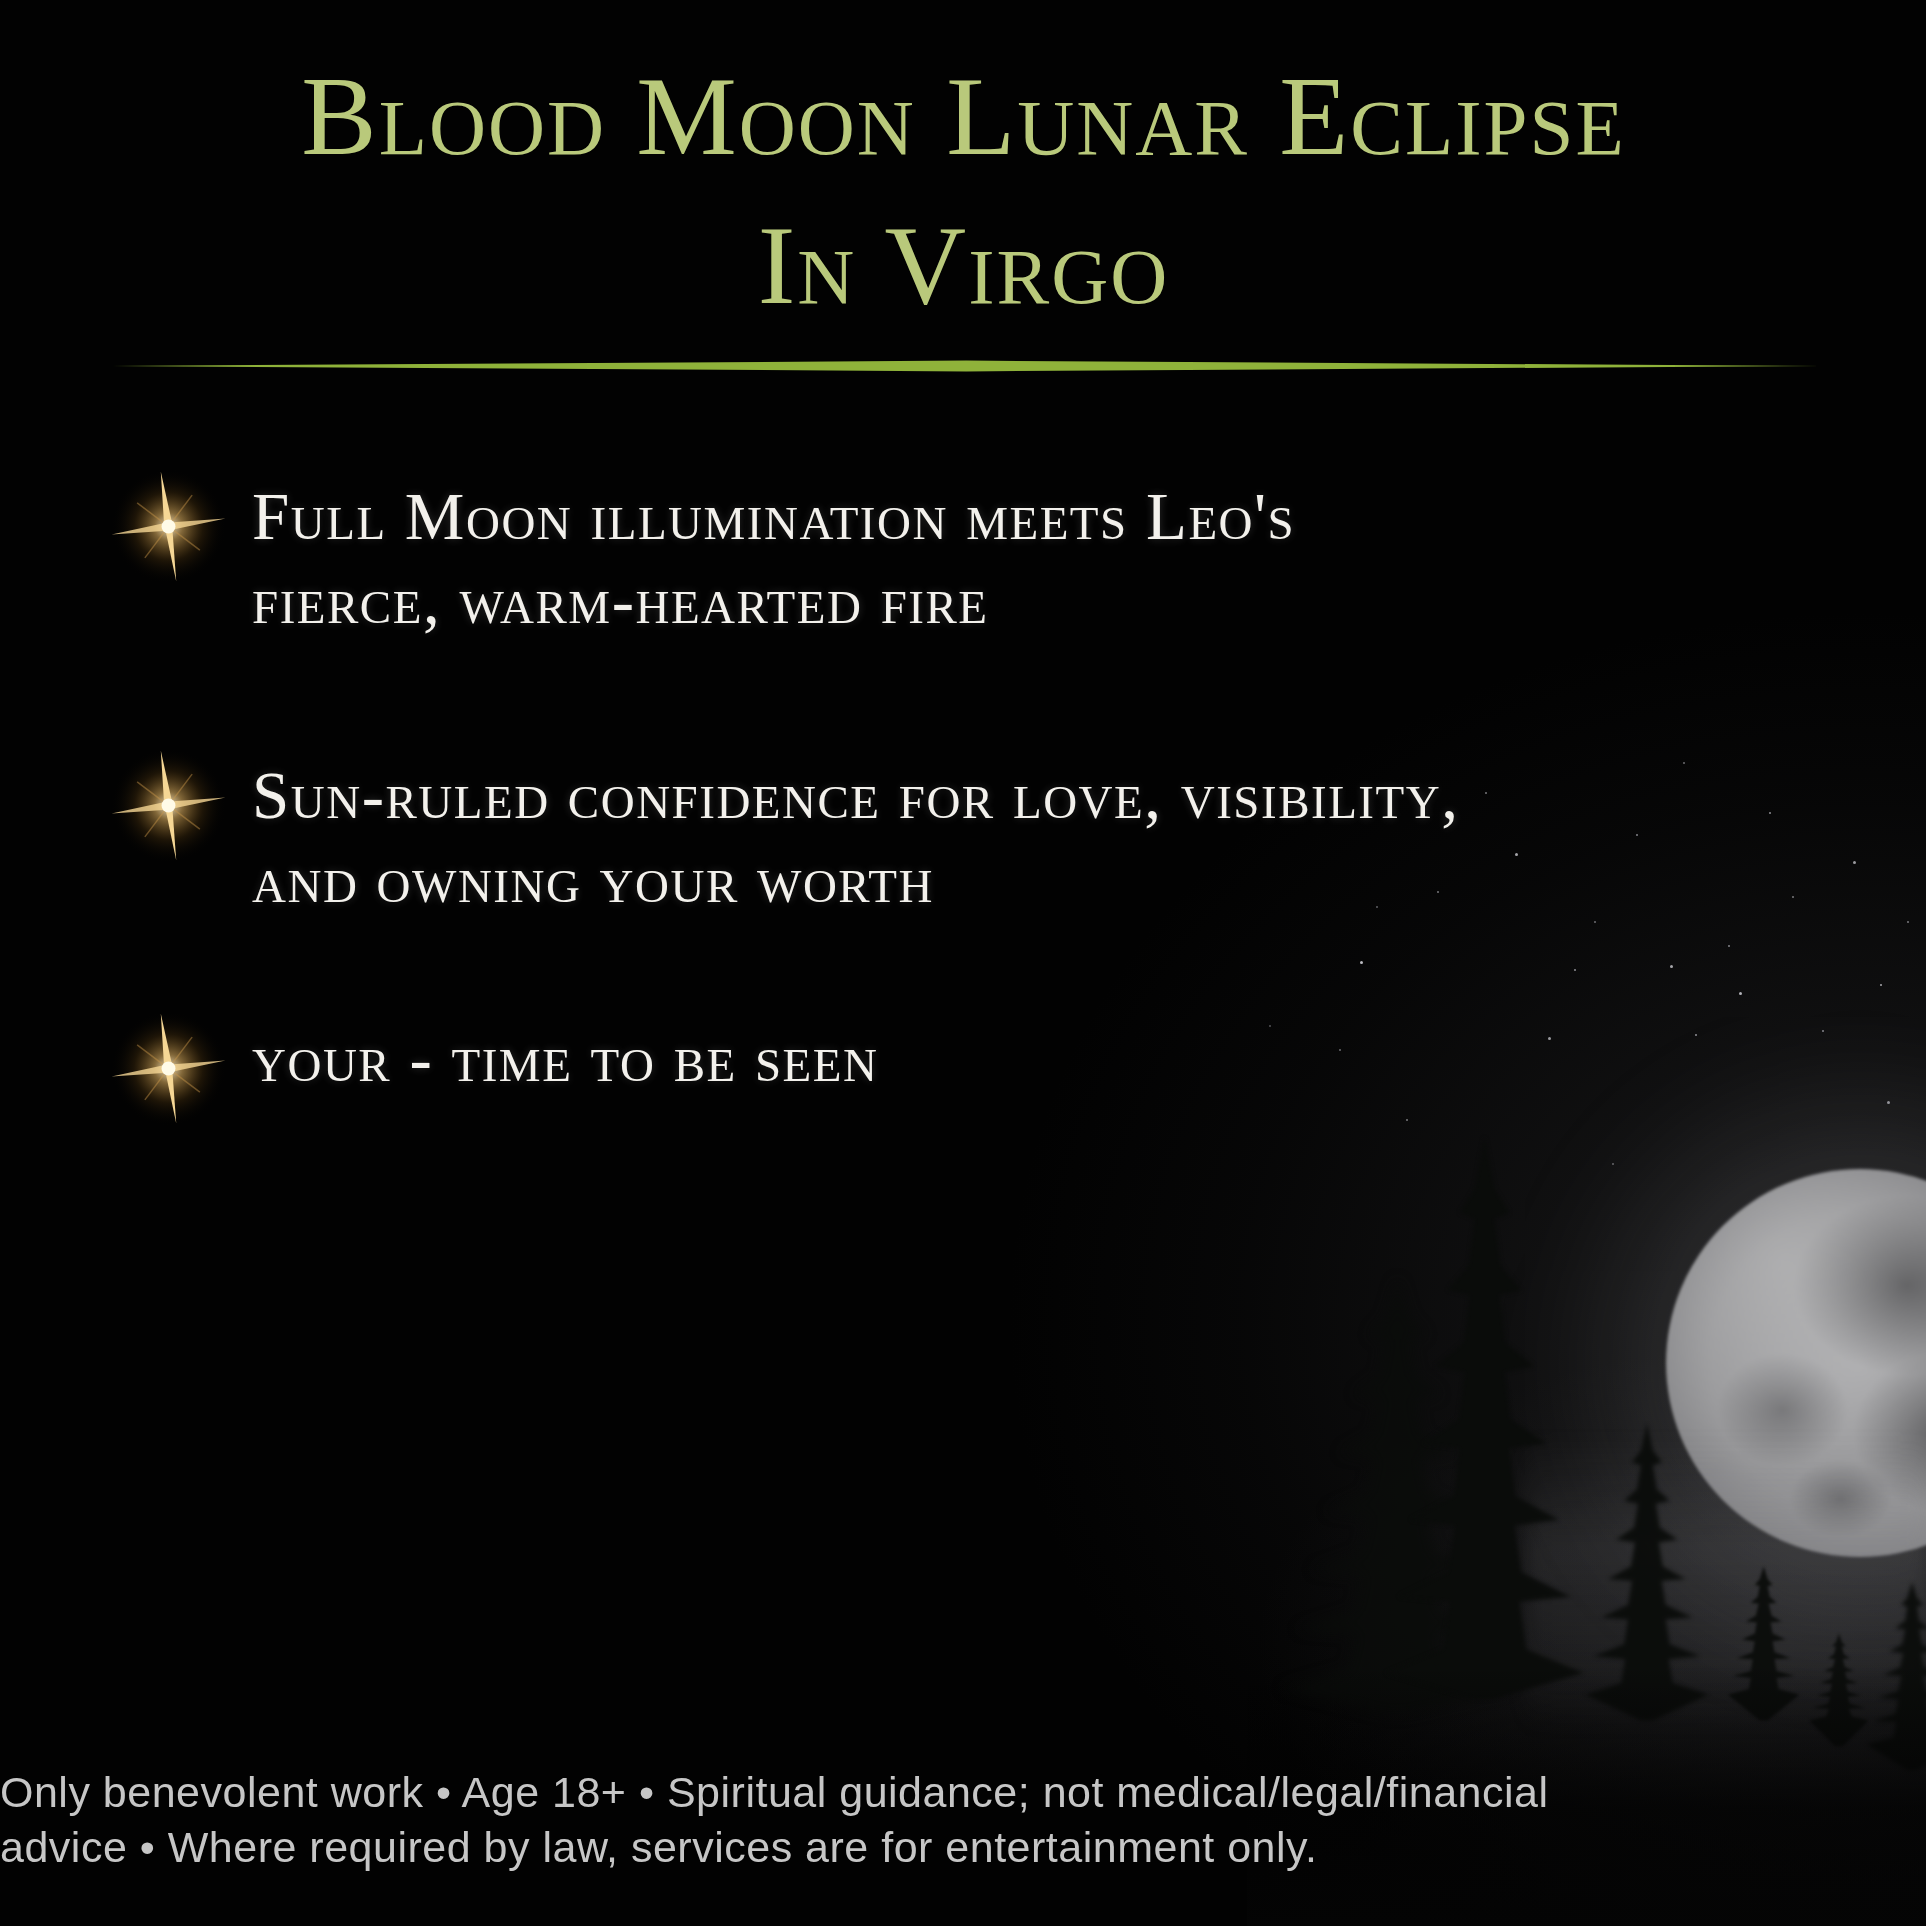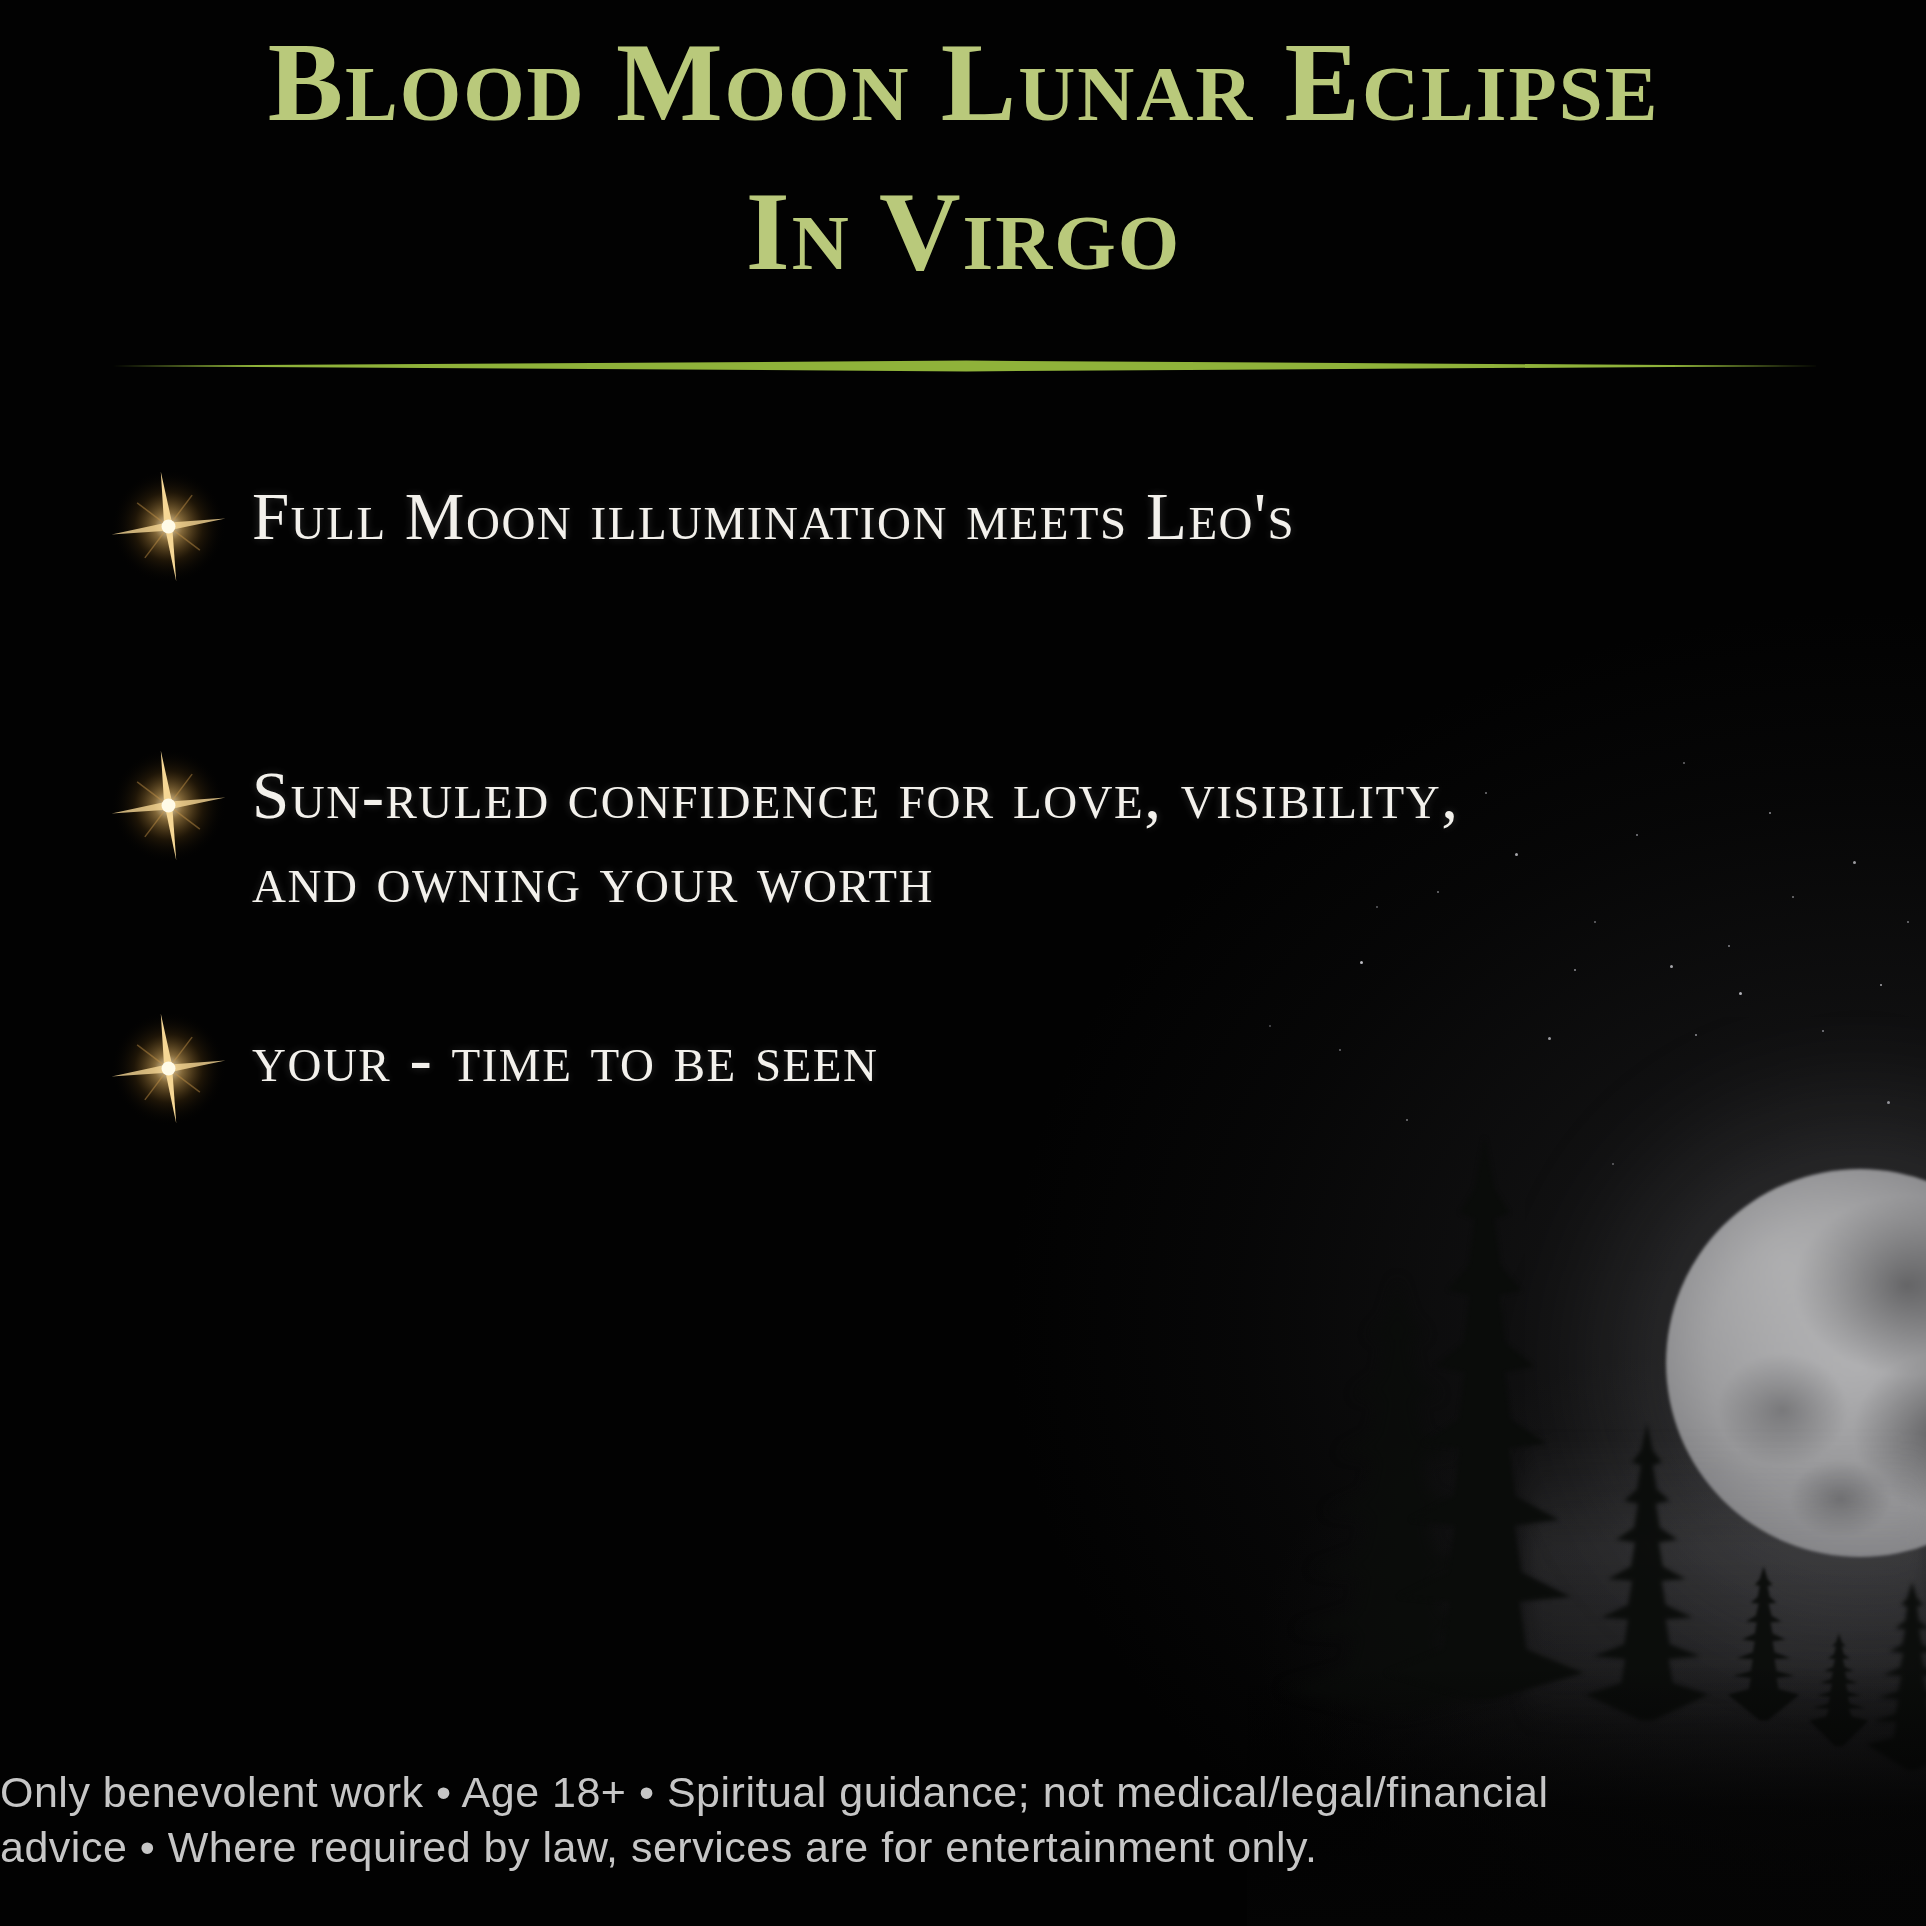--- a/index.html
+++ b/index.html
@@ -28,23 +28,23 @@
     filter:blur(1.5px);
   }
   .mist{position:absolute;left:1525px;top:1436px;width:402px;height:297px;
     background:linear-gradient(180deg, rgba(0,0,0,0), rgba(130,130,135,0.16) 38%, rgba(100,100,105,0.12) 68%, rgba(0,0,0,0));
     filter:blur(10px);}
   .forest{position:absolute;left:1247px;top:1069px;width:679px;height:733px;}
   .ground-fade{position:absolute;left:1247px;top:1663px;width:679px;height:263px;
     background:linear-gradient(180deg, rgba(0,0,0,0), rgba(2,2,2,0.8) 55%, rgba(4,4,4,0.95));}
 
   
-  .title{position:absolute;left:0;top:0;width:1927px;padding-top:7px;text-align:center;
+  .title{position:absolute;left:0;top:0;width:1927px;padding-top:41px;text-align:center;
     font-variant:small-caps;font-size:113px;line-height:149px;letter-spacing:2px;
-    color:var(--title-green,#b9c97b);font-weight:700;}
+    color:var(--title-green,#b9c97b);font-weight:400;}
   .divider-wrap{position:absolute;left:112px;top:358px;width:1709px;height:12px;}
   .bullet{position:absolute;left:0;width:1753px;}
   .b1{top:474px}.b2{top:753px}.b3{top:1016px}
   .bullet-text{margin-left:252px;font-variant:small-caps;font-size:67px;line-height:84px;
     letter-spacing:1.5px;color:var(--body-text,#f3f1ec);white-space:nowrap;
     text-shadow:0 0 10px rgba(255,255,255,0.18);}
   .sparkle{position:absolute;left:109px;width:119px;height:119px;}
   .s1{top:467px}.s2{top:746px}.s3{top:1009px}
   .offer{position:absolute;left:196px;top:1299px;font-variant:small-caps;font-size:67px;
     line-height:67px;letter-spacing:1.5px;color:var(--body-text,#f3f1ec);white-space:nowrap;
@@ -128,20 +128,21 @@
       <polygon points="60,4 64,56 60,116 56,56" fill="#f6d795"></polygon>
       <polygon points="2,60 58,56 118,60 58,64" fill="#f6d795" opacity="0.8"></polygon>
       <line x1="32" y1="32" x2="88" y2="88" stroke="#c8964a" stroke-width="1.5" opacity="0.45"></line>
       <line x1="88" y1="32" x2="32" y2="88" stroke="#c8964a" stroke-width="1.5" opacity="0.45"></line>
     </g>
     <circle cx="60" cy="60" r="7" fill="#fffbe8"></circle>
   </svg>
   <div class="bullet b1">
     <div class="bullet-text">
       <div>Full Moon illumination meets Leo's</div>
+      <div>fierce, warm-hearted fire</div>
     </div>
   </div>
 
   <svg class="sparkle s2" viewBox="0 0 120 120">
     <defs>
         <radialGradient id="glow-b">
           <stop offset="0" stop-color="#fff6dd" stop-opacity="0.95"></stop>
           <stop offset="0.25" stop-color="#e9b965" stop-opacity="0.55"></stop>
           <stop offset="0.6" stop-color="#9c6b1f" stop-opacity="0.18"></stop>
           <stop offset="1" stop-color="#000000" stop-opacity="0"></stop>

